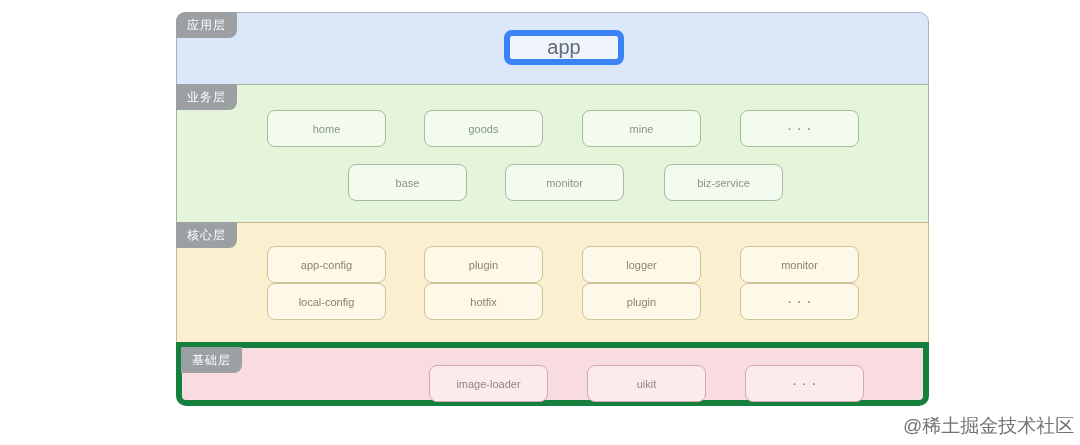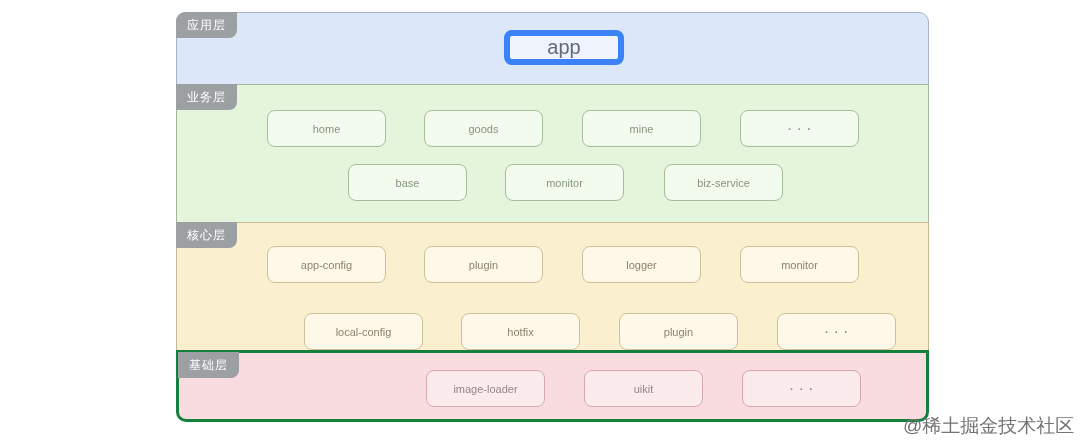--- a/index.html
+++ b/index.html
@@ -39,23 +39,23 @@
     top: 72px; height: 139px;
     background: #e4f5dc;
     border: 1px solid #a3b89c;
   }
   .band-core {
     top: 210px; height: 137px;
     background: #faf0cf;
     border: 1px solid #c4ba92;
   }
   .band-found {
-    top: 338px; height: 72px;
+    top: 330px; height: 64px;
     background: #f9dce0;
-    border: 3px solid #15803d;
+    border: 6px solid #15803d;
     border-radius: 0 0 10px 10px;
   }
   .tab {
     position: absolute;
     left: -1px;
     top: -1px;
     width: 61px;
     height: 26px;
     background: #9ca0a2;
     color: #ffffff;
@@ -110,21 +110,21 @@
   .c3 { left: 405px; }
   .c4 { left: 563px; }
   
   .o1 { left: 171px; }
   .o2 { left: 328px; }
   .o3 { left: 487px; }
   
   .band-biz  .r1 { top: 25px; }
   .band-biz  .r2 { top: 79px; }
   .band-core .r1 { top: 23px; }
-  .band-core .r2 { top: 90px; margin-left: 37px; }
+  .band-core .r2 { top: 60px; }
   .band-found .r1 { top: 17px; }
   .dots { letter-spacing: 6px; text-indent: 6px; font-weight: bold; }
   .watermark {
     position: absolute;
     left: 903px;
     top: 413px;
     font-size: 19px;
     color: #737373;
     white-space: nowrap;
   }

